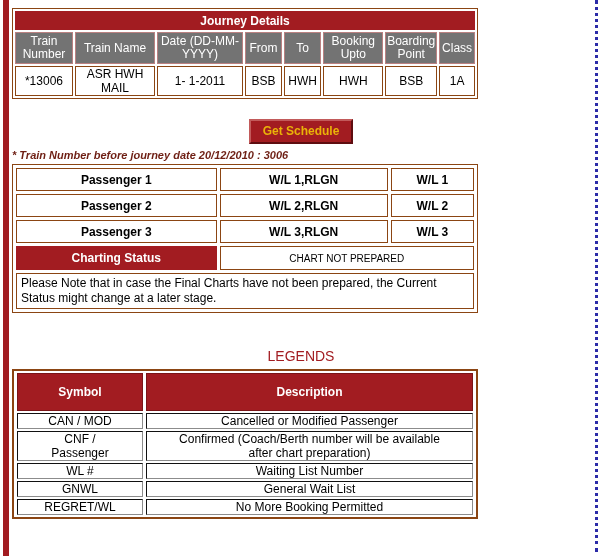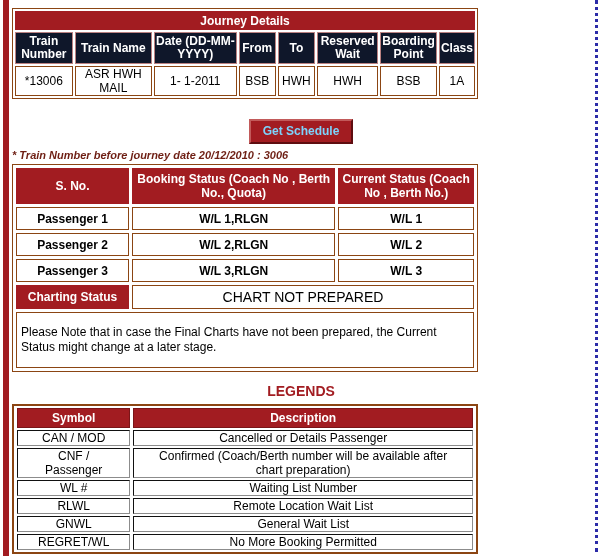--- a/index.html
+++ b/index.html
@@ -15,31 +15,31 @@
   table{border-collapse:separate;width:466px;background:#ffffff;}
   td{font-size:12px;}
 
   
   .journey{border:1px solid #8B4513;border-spacing:2px;}
   .journey .caption{
     background:#A21C21;color:#ffffff;font-weight:bold;text-align:center;
     height:17px;font-size:12px;
   }
   .journey th{
-    background:#0f172a;color:#ffffff;font-weight:bold;text-align:center;
+    background:#737373;color:#ffffff;font-weight:normal;text-align:center;
     font-size:12px;line-height:13px;padding:2px 1px;border:1px solid #BA8181;
   }
   .journey td.cell{
     border:1px solid #8B4513;text-align:center;color:#000000;height:18px;padding:0 2px;margin-left:12px;
   }
 
   
   .btn-wrap{text-align:center;margin-top:20px;}
   .get-schedule{
-    background:#A21C21;color:#7dd3fc;font-weight:bold;font-size:12px;
+    background:#A21C21;color:#eab308;font-weight:bold;font-size:12px;
     font-family:inherit;padding:3px 12px 4px 12px;cursor:pointer;
     border-style:solid;border-width:2px;
     border-color:#C25A5A #5E0D10 #5E0D10 #C25A5A;
   }
 
   .train-note{
     margin-top:5px;font-size:11px;font-weight:bold;font-style:italic;color:#6E1F14;
   }
 
   
@@ -48,35 +48,35 @@
     background:#A21C21;color:#ffffff;font-weight:bold;text-align:center;
     font-size:12px;line-height:14px;padding:2px;height:32px;
   }
   .status td.cell{
     border:1px solid #8B4513;text-align:center;color:#000000;font-weight:bold;height:19px;
   }
   .status td.chart-label{
     background:#A21C21;color:#ffffff;font-weight:bold;text-align:center;height:20px;
   }
   .status td.chart-value{
-    border:1px solid #8B4513;text-align:center;color:#000000;font-size:14px;height:20px;
+    border:1px solid #8B4513;text-align:center;color:#000000;font-size:10px;height:20px;
   }
   .status td.note-cell{
     border:1px solid #8B4513;color:#000000;text-align:left;font-size:12px;
-    padding:12px 4px;line-height:15px;
+    padding:2px 4px;line-height:15px;
   }
 
   
   .legends-title{
-    margin-top:11px;text-align:center;font-weight:bold;color:#A21C21;font-size:14px;
+    margin-top:35px;text-align:center;font-weight:normal;color:#A21C21;font-size:14px;
   }
   .legends{border:2px solid #8B4513;border-spacing:3px 2px;margin-top:5px;}
   .legends th{
     background:#A21C21;color:#ffffff;font-weight:bold;text-align:center;
-    font-size:12px;padding:1px;height:16px;border:1px solid #7A1518;
+    font-size:12px;padding:10px;height:16px;border:1px solid #7A1518;
   }
   .legends td.cell{
     border-style:solid;border-width:1px;border-color:#111111 #8c8c8c #8c8c8c #111111;
     text-align:center;color:#000000;height:14px;padding:0 20px;
   }
   .col-symbol{width:104px;}
 </style>
 </head>
 <body>
 
@@ -89,21 +89,21 @@
     <tbody>
       <tr>
         <td class="caption" colspan="8">Journey Details</td>
       </tr>
       <tr>
         <th style="width:56px">Train Number</th>
         <th style="width:84px">Train Name</th>
         <th style="width:90px">Date (DD-MM-YYYY)</th>
         <th style="width:34px">From</th>
         <th style="width:34px">To</th>
-        <th style="width:58px">Reserved Wait</th>
+        <th style="width:58px">Booking Upto</th>
         <th>Boarding Point</th>
         <th style="width:32px">Class</th>
       </tr>
       <tr>
         <td class="cell">*13006</td>
         <td class="cell">ASR HWH MAIL</td>
         <td class="cell">1- 1-2011</td>
         <td class="cell">BSB</td>
         <td class="cell">HWH</td>
         <td class="cell">HWH</td>
@@ -114,25 +114,20 @@
   </table>
 
   <div class="btn-wrap">
     <button class="get-schedule">Get Schedule</button>
   </div>
 
   <div class="train-note">* Train Number before journey date 20/12/2010 : 3006</div>
 
   <table class="status">
     <tbody>
-      <tr>
-        <th style="width:25%">S. No.</th>
-        <th style="width:45%">Booking Status (Coach No , Berth No., Quota)</th>
-        <th style="width:30%">Current Status (Coach No , Berth No.)</th>
-      </tr>
       <tr>
         <td class="cell">Passenger 1</td>
         <td class="cell">W/L 1,RLGN</td>
         <td class="cell">W/L 1</td>
       </tr>
       <tr>
         <td class="cell">Passenger 2</td>
         <td class="cell">W/L 2,RLGN</td>
         <td class="cell">W/L 2</td>
       </tr>
@@ -154,33 +149,29 @@
   <div class="legends-title">LEGENDS</div>
 
   <table class="legends">
     <tbody>
       <tr>
         <th class="col-symbol">Symbol</th>
         <th>Description</th>
       </tr>
       <tr>
         <td class="cell">CAN / MOD</td>
-        <td class="cell">Cancelled or Details Passenger</td>
+        <td class="cell">Cancelled or Modified Passenger</td>
       </tr>
       <tr>
         <td class="cell">CNF / Passenger</td>
         <td class="cell">Confirmed (Coach/Berth number will be available after chart preparation)</td>
       </tr>
       <tr>
         <td class="cell">WL #</td>
         <td class="cell">Waiting List Number</td>
-      </tr>
-      <tr>
-        <td class="cell">RLWL</td>
-        <td class="cell">Remote Location Wait List</td>
       </tr>
       <tr>
         <td class="cell">GNWL</td>
         <td class="cell">General Wait List</td>
       </tr>
       <tr>
         <td class="cell">REGRET/WL</td>
         <td class="cell">No More Booking Permitted</td>
       </tr>
 

